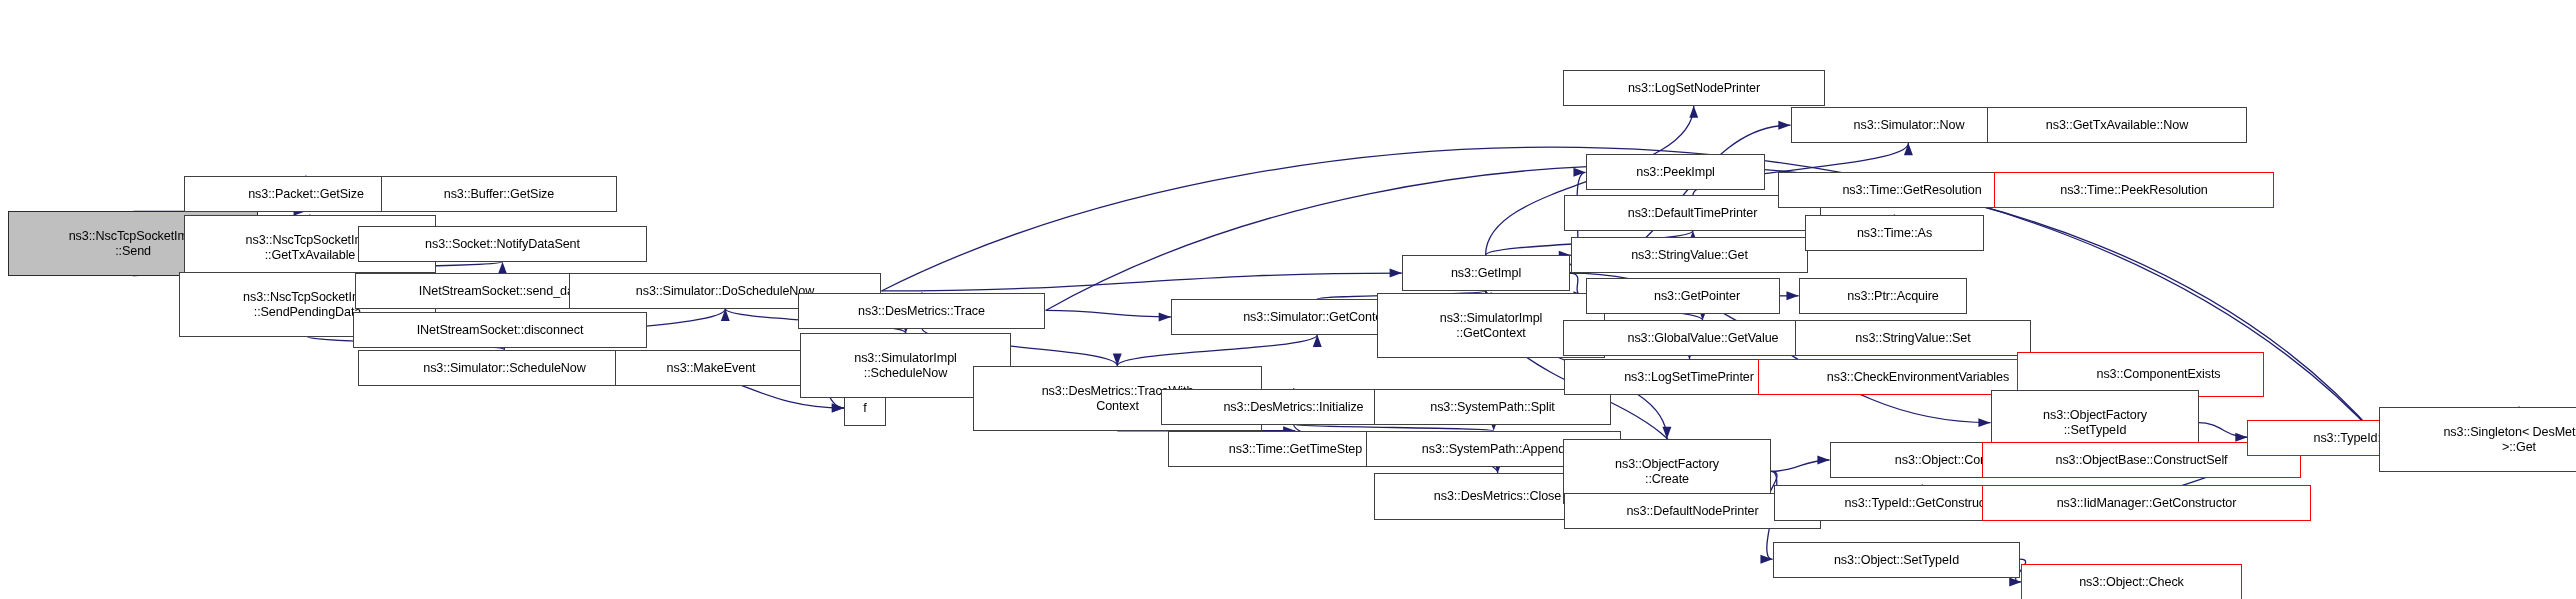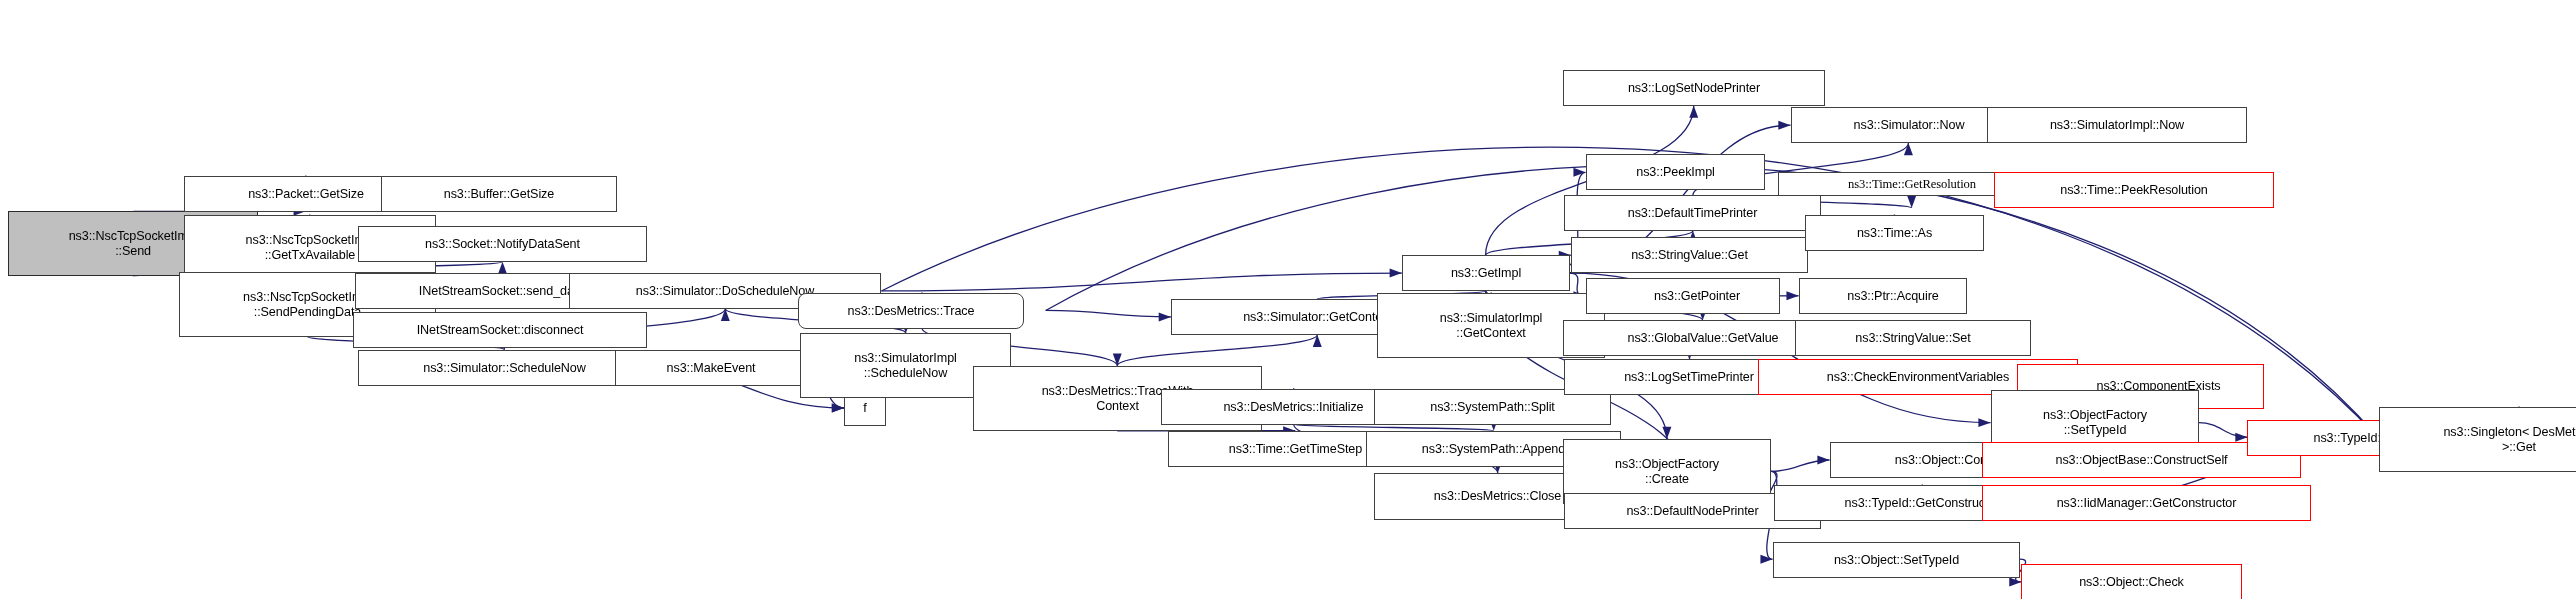--- a/index.html
+++ b/index.html
@@ -186,21 +186,21 @@
 ::GetTxAvailable</div>
       <div class="node-box" style="left: 179px; top: 272px; width: 257px; height: 65px;">ns3::NscTcpSocketImpl
 ::SendPendingData</div>
       <div class="node-box" style="left: 358px; top: 226px; width: 289px; height: 36px;">ns3::Socket::NotifyDataSent</div>
       <div class="node-box" style="left: 355px; top: 273px; width: 293px; height: 36px;">INetStreamSocket::send_data</div>
       <div class="node-box" style="left: 353px; top: 312px; width: 294px; height: 36px;">INetStreamSocket::disconnect</div>
       <div class="node-box" style="left: 358px; top: 350px; width: 293px; height: 36px;">ns3::Simulator::ScheduleNow</div>
       <div class="node-box" style="left: 569px; top: 273px; width: 312px; height: 36px;">ns3::Simulator::DoScheduleNow</div>
       <div class="node-box" style="left: 615px; top: 350px; width: 192px; height: 36px;">ns3::MakeEvent</div>
       <div class="node-box" style="left: 844px; top: 390px; width: 42px; height: 36px;">f</div>
-      <div class="node-box" style="left: 798px; top: 293px; width: 226px; height: 36px; border-radius: 8px;">ns3::DesMetrics::Trace</div>
+      <div class="node-box" style="left: 798px; top: 293px; width: 247px; height: 36px;">ns3::DesMetrics::Trace</div>
       <div class="node-box" style="left: 800px; top: 333px; width: 211px; height: 65px;">ns3::SimulatorImpl
 ::ScheduleNow</div>
       <div class="node-box" style="left: 973px; top: 366px; width: 289px; height: 65px;">ns3::DesMetrics::TraceWith
 Context</div>
       <div class="node-box" style="left: 1171px; top: 299px; width: 293px; height: 36px;">ns3::Simulator::GetContext</div>
       <div class="node-box" style="left: 1377px; top: 293px; width: 228px; height: 65px;">ns3::SimulatorImpl
 ::GetContext</div>
       <div class="node-box" style="left: 1161px; top: 389px; width: 265px; height: 36px;">ns3::DesMetrics::Initialize</div>
       <div class="node-box" style="left: 1168px; top: 431px; width: 255px; height: 36px;">ns3::Time::GetTimeStep</div>
       <div class="node-box" style="left: 1374px; top: 389px; width: 237px; height: 36px;">ns3::SystemPath::Split</div>
@@ -212,28 +212,28 @@
       <div class="node-box" style="left: 1564px; top: 195px; width: 257px; height: 36px;">ns3::DefaultTimePrinter</div>
       <div class="node-box" style="left: 1571px; top: 237px; width: 237px; height: 36px;">ns3::StringValue::Get</div>
       <div class="node-box" style="left: 1586px; top: 278px; width: 194px; height: 36px; padding-left: 28px;">ns3::GetPointer</div>
       <div class="node-box" style="left: 1563px; top: 320px; width: 280px; height: 36px;">ns3::GlobalValue::GetValue</div>
       <div class="node-box" style="left: 1564px; top: 359px; width: 250px; height: 36px;">ns3::LogSetTimePrinter</div>
       <div class="node-box" style="left: 1563px; top: 439px; width: 208px; height: 65px;">ns3::ObjectFactory
 ::Create</div>
       <div class="node-box" style="left: 1564px; top: 493px; width: 257px; height: 36px;">ns3::DefaultNodePrinter</div>
       <div class="node-box" style="left: 1773px; top: 542px; width: 247px; height: 36px;">ns3::Object::SetTypeId</div>
       <div class="node-box" style="left: 1791px; top: 107px; width: 236px; height: 36px;">ns3::Simulator::Now</div>
-      <div class="node-box" style="left: 1987px; top: 107px; width: 260px; height: 36px;">ns3::SimulatorImpl::Now</div>
-      <div class="node-box" style="left: 1778px; top: 172px; width: 268px; height: 24px; font-family: Liberation Serif, serif;">ns3::Time::GetResolution</div>
+      <div class="node-box" style="left: 1987px; top: 107px; width: 260px; height: 36px;">ns3::GetTxAvailable::Now</div>
+      <div class="node-box" style="left: 1778px; top: 172px; width: 268px; height: 36px;">ns3::Time::GetResolution</div>
       <div class="node-box highlight" style="left: 1994px; top: 172px; width: 280px; height: 36px;">ns3::Time::PeekResolution</div>
       <div class="node-box" style="left: 1805px; top: 215px; width: 179px; height: 36px;">ns3::Time::As</div>
       <div class="node-box" style="left: 1799px; top: 278px; width: 168px; height: 36px; padding-left: 20px;">ns3::Ptr::Acquire</div>
       <div class="node-box" style="left: 1795px; top: 320px; width: 236px; height: 36px;">ns3::StringValue::Set</div>
       <div class="node-box highlight" style="left: 1758px; top: 359px; width: 320px; height: 36px; text-align: center;">ns3::CheckEnvironmentVariables</div>
-      <div class="node-box highlight" style="left: 2017px; top: 364px; width: 247px; height: 45px; padding-left: 36px;">ns3::ComponentExists</div>
+      <div class="node-box highlight" style="left: 2017px; top: 352px; width: 247px; height: 45px; padding-left: 36px;">ns3::ComponentExists</div>
       <div class="node-box" style="left: 1991px; top: 390px; width: 208px; height: 65px;">ns3::ObjectFactory
 ::SetTypeId</div>
       <div class="node-box" style="left: 1830px; top: 442px; width: 252px; height: 36px;">ns3::Object::Construct</div>
       <div class="node-box highlight" style="left: 1982px; top: 442px; width: 319px; height: 36px;">ns3::ObjectBase::ConstructSelf</div>
       <div class="node-box" style="left: 1774px; top: 485px; width: 296px; height: 36px;">ns3::TypeId::GetConstructor</div>
       <div class="node-box highlight" style="left: 1982px; top: 485px; width: 329px; height: 36px;">ns3::IidManager::GetConstructor</div>
       <div class="node-box highlight" style="left: 2247px; top: 420px; width: 257px; height: 36px;">ns3::TypeId::GetName</div>
       <div class="node-box" style="left: 2379px; top: 407px; width: 280px; height: 65px;">ns3::Singleton&lt; DesMetrics
 &gt;::Get</div>
       <div class="node-box highlight" style="left: 2021px; top: 564px; width: 221px; height: 36px;">ns3::Object::Check</div>

